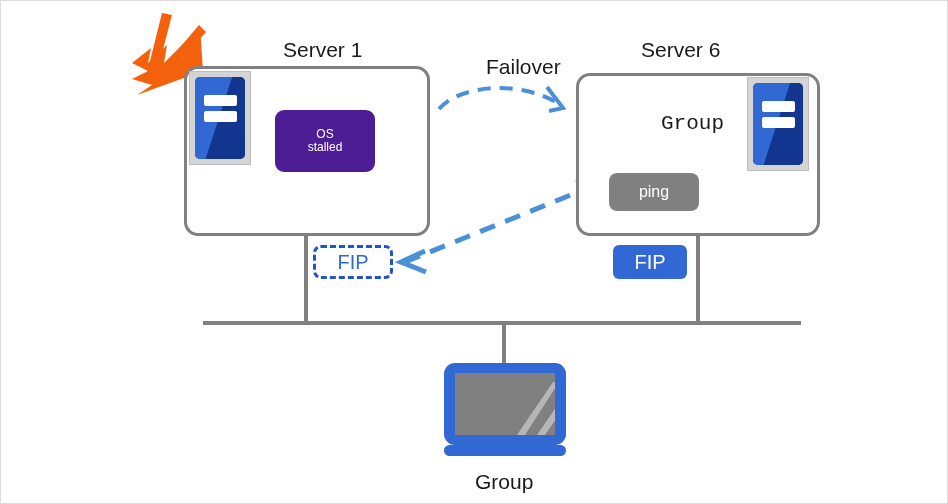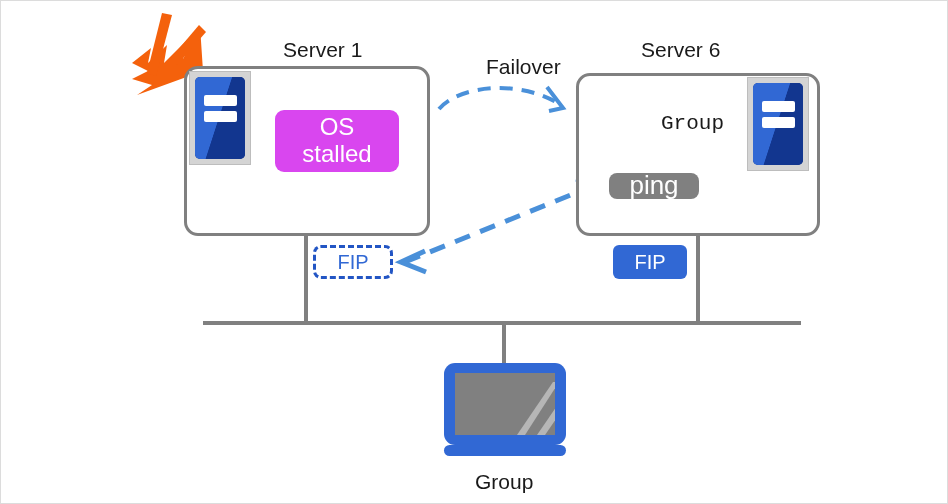--- a/index.html
+++ b/index.html
@@ -88,31 +88,31 @@
     position: absolute;
     border-radius: 10px;
     display: flex;
     flex-direction: column;
     align-items: center;
     justify-content: center;
     box-sizing: border-box;
     line-height: 1.12;
   }
   #os-stalled {
-    left: 274px; top: 109px; width: 124px; height: 62px;
-    background: #d946ef;
+    left: 274px; top: 109px; width: 100px; height: 62px;
+    background: #4c1d95;
     color: #ffffff;
-    font-size: 24px;
+    font-size: 12px;
     border-radius: 9px;
   }
   #ping-box {
-    left: 608px; top: 172px; width: 90px; height: 26px;
+    left: 608px; top: 172px; width: 90px; height: 38px;
     background: #808080;
     color: #ffffff;
-    font-size: 26px;
+    font-size: 16px;
     border-radius: 8px;
   }
   #fip-active {
     left: 612px; top: 244px; width: 74px; height: 34px;
     background: #3168d4;
     color: #ffffff;
     font-size: 20px;
     border-radius: 6px;
   }
   #fip-inactive {

